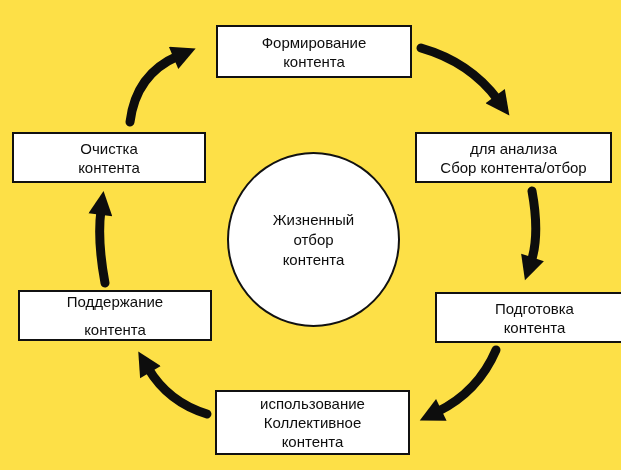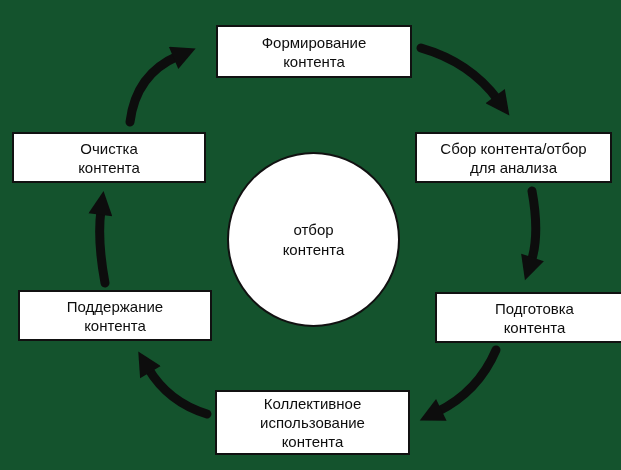--- a/index.html
+++ b/index.html
@@ -4,21 +4,21 @@
 <style>
   html, body {
     margin: 0;
     padding: 0;
     background: #ffffff;
   }
   .stage {
     position: relative;
     width: 621px;
     height: 470px;
-    background: #14532d;
+    background: #fde047;
     font-family: "Liberation Sans", sans-serif;
     color: #0d0d0d;
     overflow: hidden;
   }
   .arrows-layer {
     position: absolute;
     left: 0;
     top: 0;
     width: 621px;
     height: 470px;
@@ -35,21 +35,21 @@
     justify-content: center;
     text-align: center;
     font-size: 15px;
     line-height: 19px;
   }
   .node span { display: block; }
   #box-formation   { left: 216px; top: 25px;  width: 196px; height: 53px; }
   #box-collection  { left: 415px; top: 132px; width: 197px; height: 51px; }
   #box-preparation { left: 415px; top: 292px; width: 199px; height: 51px; margin-left: 20px; }
   #box-sharing     { left: 215px; top: 390px; width: 195px; height: 65px; }
-  #box-maintenance { left: 18px;  top: 290px; width: 194px; height: 51px; }
+  #box-maintenance { left: 18px;  top: 290px; width: 194px; height: 51px; justify-content: space-between; }
   #box-cleanup     { left: 12px;  top: 132px; width: 194px; height: 51px; }
   .center-circle {
     position: absolute;
     left: 227px;
     top: 152px;
     width: 173px;
     height: 175px;
     box-sizing: border-box;
     border: 2px solid #111111;
     border-radius: 50%;
@@ -81,43 +81,44 @@
     <path d="M 207 414 Q 168 402 148 368" fill="none" stroke="#0d0d0d" stroke-width="9" stroke-linecap="round" marker-end="url(#ah)"></path>
     <path d="M 105 283 Q 97 240 101 210" fill="none" stroke="#0d0d0d" stroke-width="9" stroke-linecap="round" marker-end="url(#ah)"></path>
   </svg>
 
   <div class="node" id="box-formation">
     <span>Формирование</span>
     <span>контента</span>
   </div>
 
   <div class="node" id="box-collection">
+    <span>для анализа</span>
     <span>Сбор контента/отбор</span>
-    <span>для анализа</span>
   </div>
 
   <div class="node" id="box-preparation">
     <span>Подготовка</span>
     <span>контента</span>
   </div>
 
   <div class="node" id="box-sharing">
+    <span>использование</span>
     <span>Коллективное</span>
-    <span>использование</span>
     <span>контента</span>
   </div>
 
   <div class="node" id="box-maintenance">
     <span>Поддержание</span>
     <span>контента</span>
   </div>
 
   <div class="node" id="box-cleanup">
     <span>Очистка</span>
     <span>контента</span>
   </div>
 
   <div class="center-circle">
+    <span>Жизненный</span>
     <span>отбор</span>
     <span>контента</span>
   </div>
 
 </div>
 
 </body></html>

